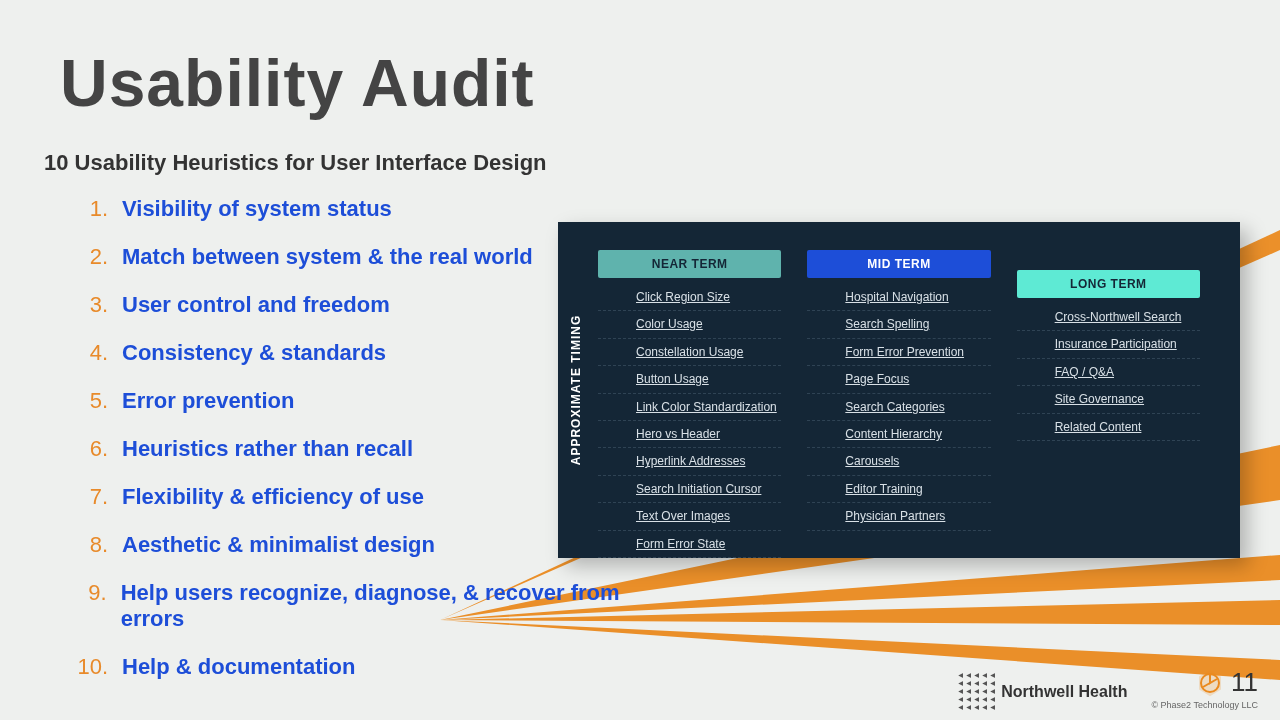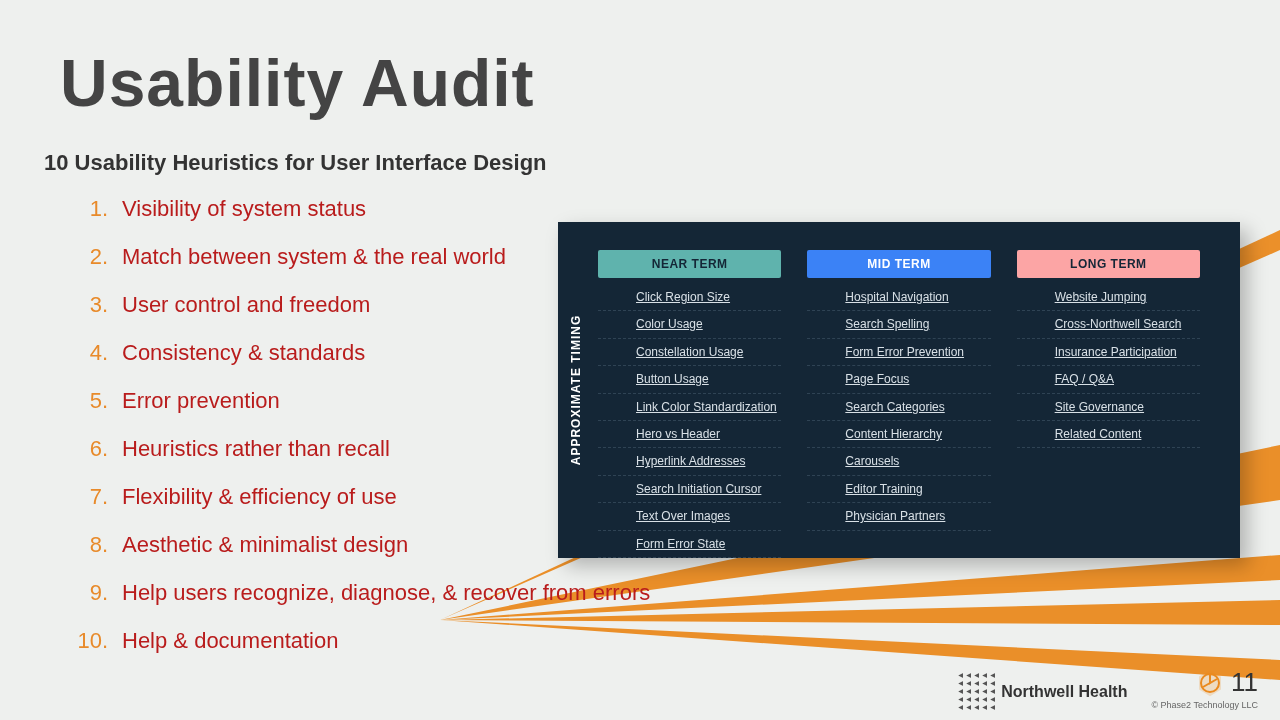--- a/index.html
+++ b/index.html
@@ -44,22 +44,22 @@
     color: #555;
   }
   .list-num {
     color: #e88a2a;
     width: 38px;
     text-align: right;
     margin-right: 14px;
     font-weight: 400;
   }
   .list-text {
-    color: #b91c1c;
-    font-weight: 400;
+    color: #1d4ed8;
+    font-weight: 700;
   }
   
   .board {
     position: absolute;
     top: 222px;
     left: 558px;
     width: 682px;
     height: 336px;
     background: #142636;
     box-shadow: 8px 8px 18px rgba(0,0,0,0.25);
@@ -94,22 +94,22 @@
     height: 28px;
     line-height: 28px;
     text-align: center;
     font-size: 12px;
     font-weight: 700;
     letter-spacing: 0.5px;
     border-radius: 2px;
     margin-bottom: 6px;
   }
   .hdr-near { background: #5fb3ad; color: #142636; }
-  .hdr-mid  { background: #3b82f6; color: #fff; }
-  .hdr-long { background: #fca5a5; color: #142636; }
+  .hdr-mid  { background: #1d4ed8; color: #fff; }
+  .hdr-long { background: #5eead4; color: #142636; margin-top: 20px; }
   .col-items {
     display: flex;
     flex-direction: column;
   }
   .col-item {
     font-size: 12px;
     color: #d8e0e6;
     padding: 6px 0 6px 38px;
     border-bottom: 1px dashed #2f4354;
     line-height: 1.2;
@@ -241,21 +241,20 @@
           <div class="col-item">Search Categories</div>
           <div class="col-item">Content Hierarchy</div>
           <div class="col-item">Carousels</div>
           <div class="col-item">Editor Training</div>
           <div class="col-item">Physician Partners</div>
         </div>
       </div>
       <div class="col">
         <div class="col-header hdr-long">LONG TERM</div>
         <div class="col-items">
-          <div class="col-item">Website Jumping</div>
           <div class="col-item">Cross-Northwell Search</div>
           <div class="col-item">Insurance Participation</div>
           <div class="col-item">FAQ / Q&amp;A</div>
           <div class="col-item">Site Governance</div>
           <div class="col-item">Related Content</div>
         </div>
       </div>
     </div>
 </div>
 

